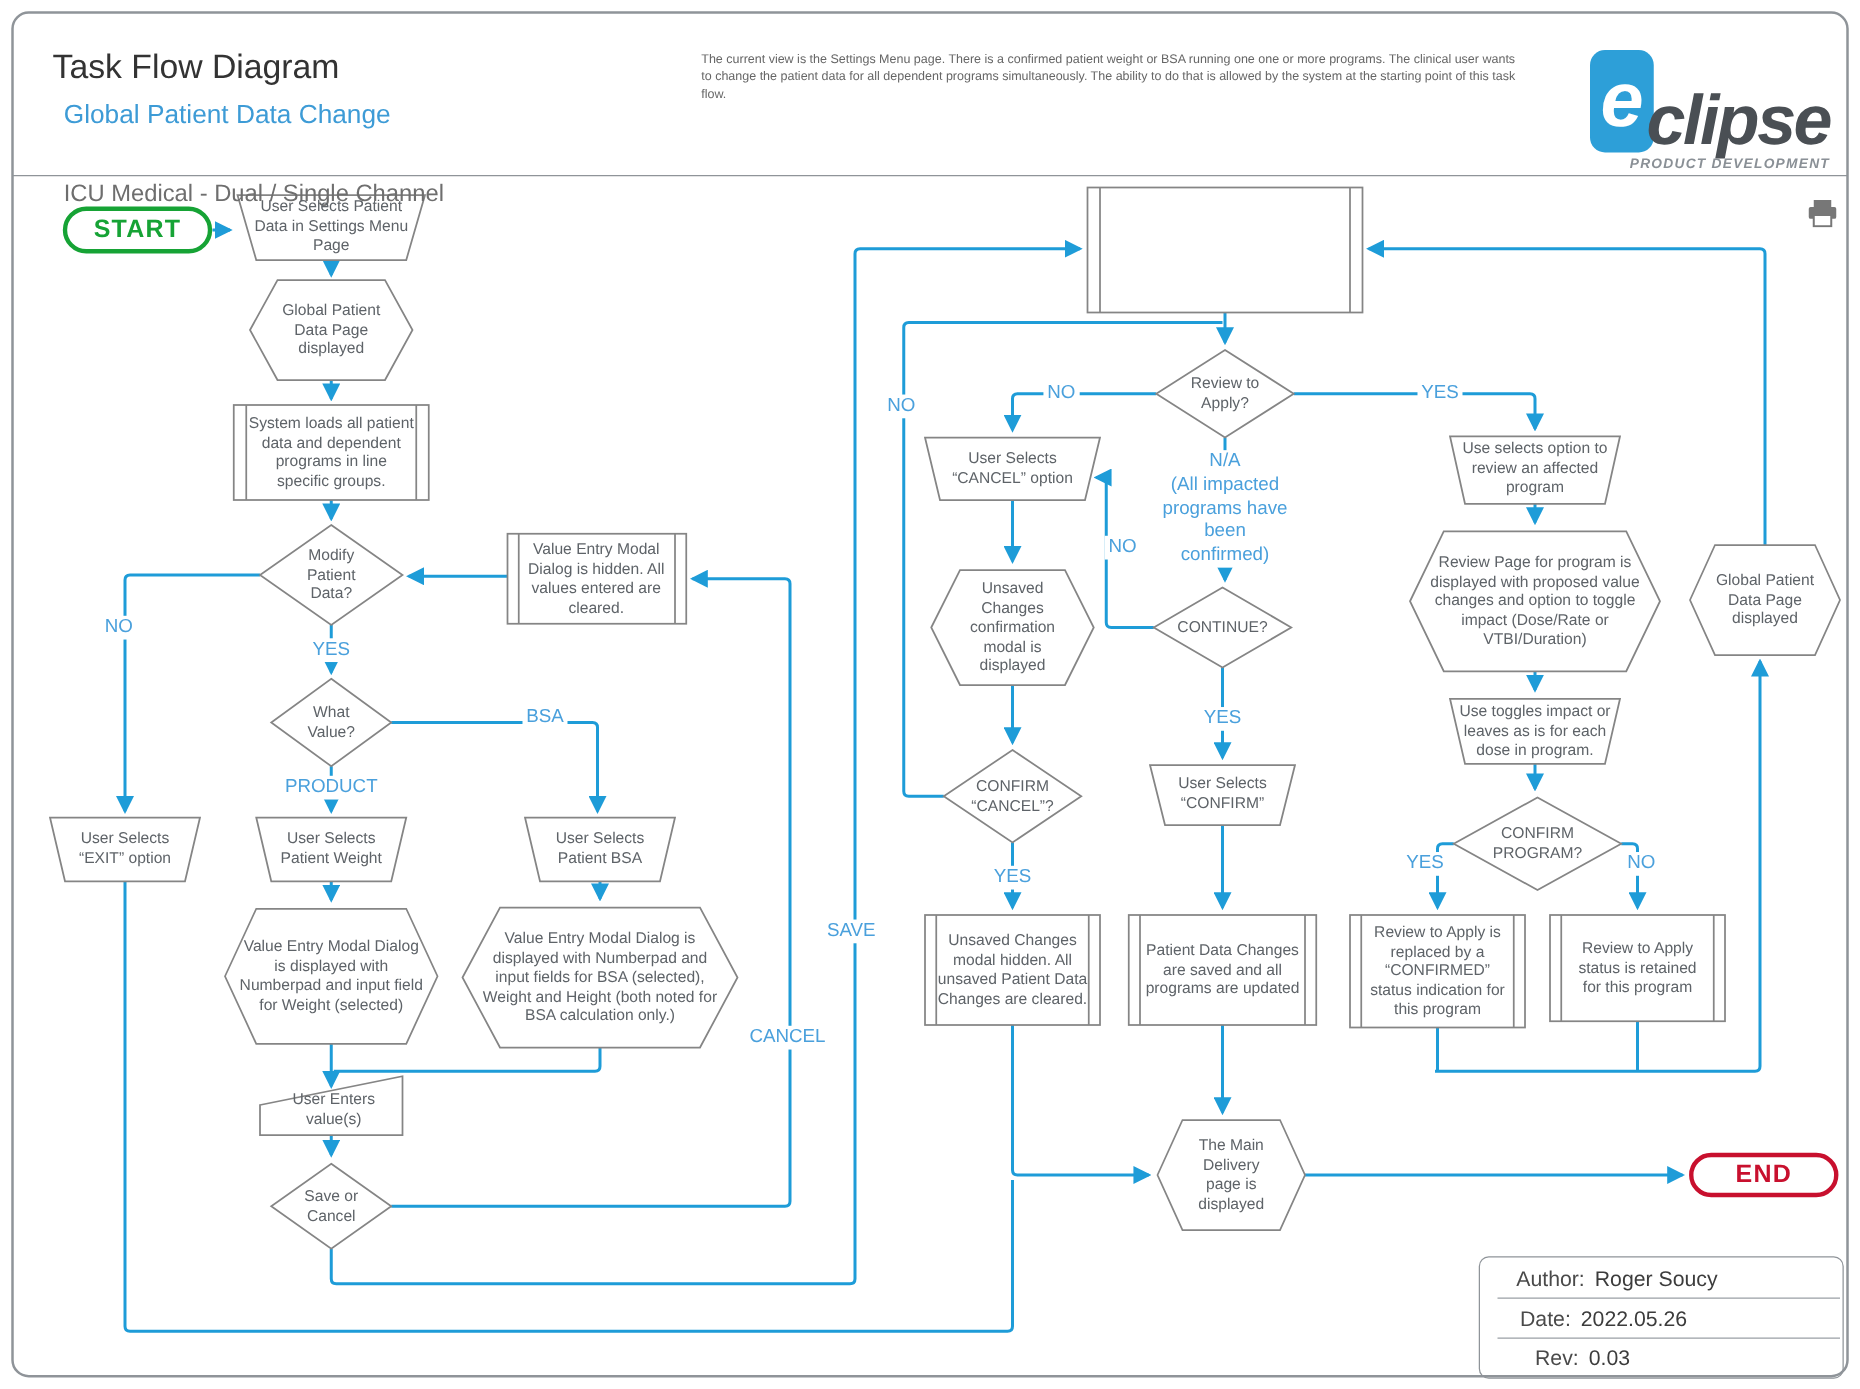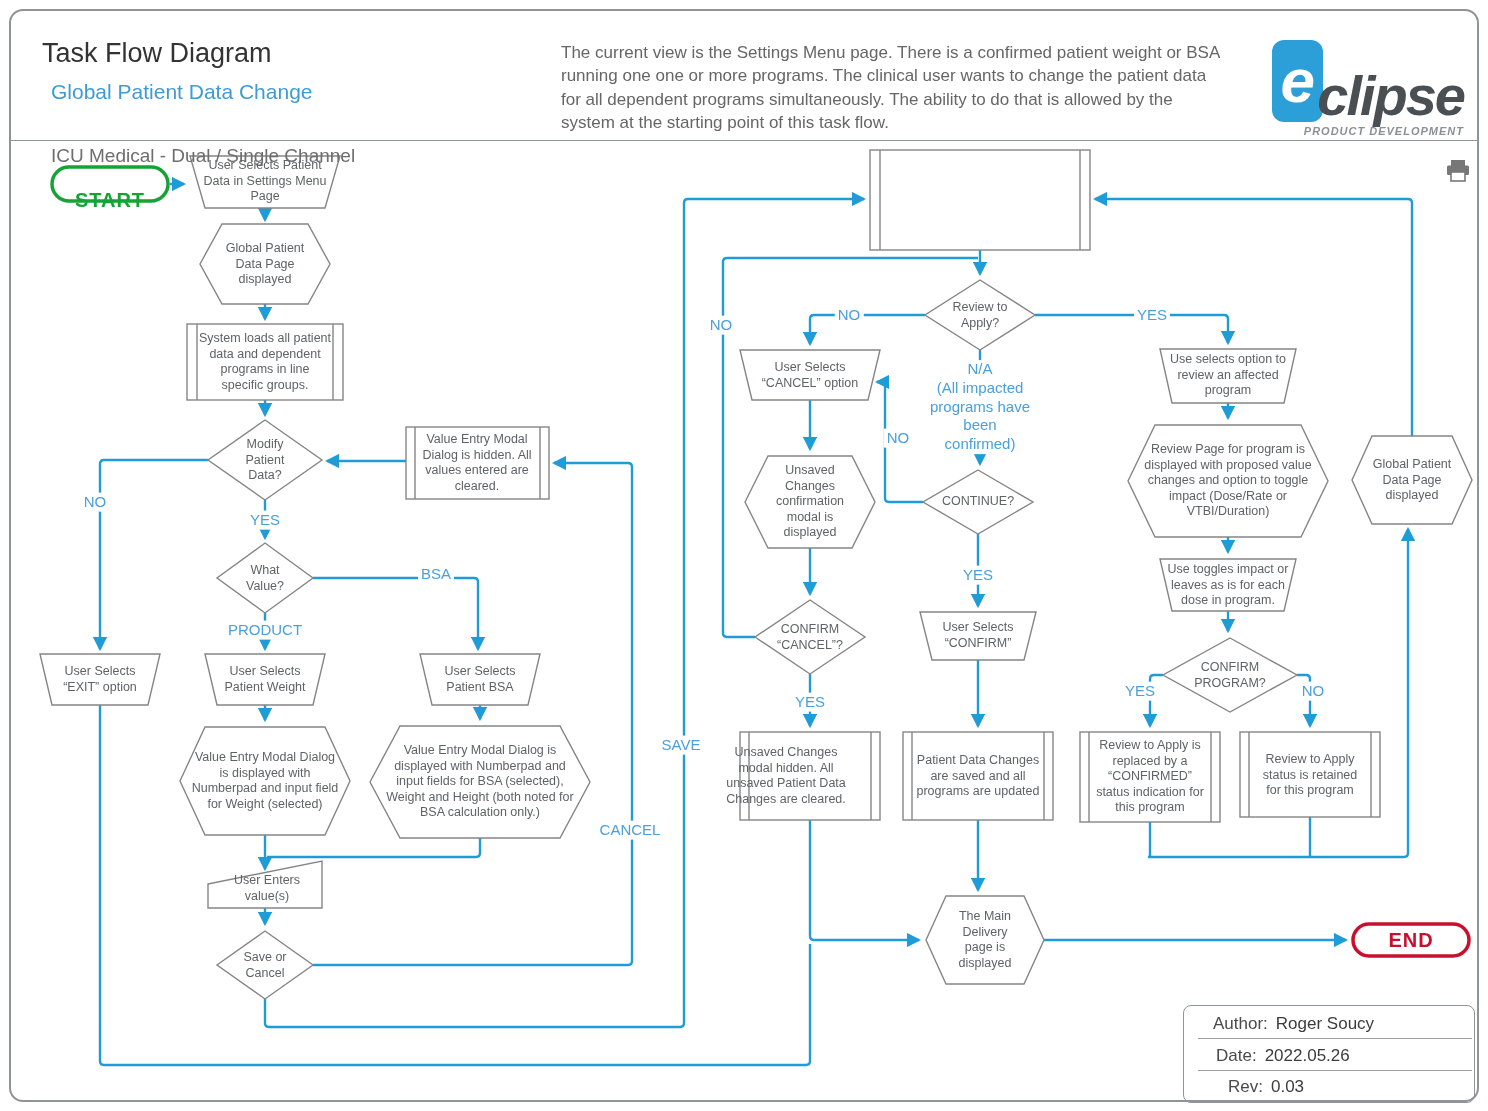--- a/index.html
+++ b/index.html
@@ -3,21 +3,21 @@
 <meta charset="utf-8">
 <style>
   html,body{margin:0;padding:0;background:#fff;}
   .stage{position:relative;width:1488px;height:1111px;background:#fff;overflow:hidden;
          font-family:"Liberation Sans","DejaVu Sans",sans-serif;border-radius:28px;}
   .frame{position:absolute;left:9px;top:9px;right:9px;bottom:9px;border:2px solid #8f9499;border-radius:14px;z-index:0;}
   .hdr-divider{position:absolute;left:10px;right:10px;top:140px;border-top:1.5px solid #8f9499;z-index:1;}
   .title{position:absolute;left:42px;top:38px;font-size:27px;color:#333;font-weight:500;z-index:2;}
   .subtitle{position:absolute;left:51px;top:80px;font-size:21px;color:#3d9bd6;z-index:2;}
   .subsub{position:absolute;left:51px;top:115px;font-size:19px;color:#6e6e6e;z-index:2;margin-top:30px;}
-  .desc{position:absolute;left:561px;top:41px;width:660px;font-size:17px;line-height:1.38;color:#666;z-index:2;}
+  .desc{position:absolute;left:561px;top:41px;width:660px;font-size:10px;line-height:1.38;color:#666;z-index:2;}
   .logo{position:absolute;left:1272px;top:40px;width:192px;z-index:2;}
   .logo-row{display:flex;align-items:flex-end;}
   .logo-e{width:66px;height:82px;background:#2d9fd8;border-radius:12px;display:flex;align-items:center;justify-content:center;
           color:#fff;font-size:62px;font-weight:bold;font-style:italic;line-height:1;}
   .logo-word{color:#4a4f54;font-size:56px;font-weight:bold;font-style:italic;letter-spacing:-2px;margin-left:-6px;line-height:0.92;}
   .logo-tag{color:#8a9096;font-size:11px;font-style:italic;font-weight:bold;letter-spacing:1px;text-align:right;margin-top:3px;}
   .print-btn{position:absolute;left:1446px;top:160px;z-index:3;cursor:pointer;}
   svg.wires{position:absolute;left:0;top:0;z-index:1;}
   .ntext{position:absolute;transform:translate(-50%,-50%);text-align:center;color:#5e6368;font-size:12.5px;
          line-height:1.24;white-space:pre-line;z-index:3;}
@@ -166,39 +166,39 @@
         <rect x="1240" y="732" width="140" height="85"></rect>
           <line x1="1249" y1="732" x2="1249" y2="817"></line>
           <line x1="1371" y1="732" x2="1371" y2="817"></line>
       </g>
       <polygon points="1352,480 1372,436 1452,436 1472,480 1452,524 1372,524"></polygon>
       <polygon points="926,940 946,896 1024,896 1044,940 1024,984 946,984"></polygon>
       <rect x="1353" y="924" width="116" height="32" rx="16" stroke="#c8102e" stroke-width="3.5"></rect>
     </g>
   </svg>
 
-  <div class="ntext term t-start" style="left:110px;top:200px;width:110px">START</div>
+  <div class="ntext term t-start" style="left:110px;top:184px;width:110px">START</div>
   <div class="ntext" style="left:265px;top:181px;width:140px">User Selects Patient Data in Settings Menu Page</div>
   <div class="ntext" style="left:265px;top:264px;width:96px">Global Patient Data Page displayed</div>
   <div class="ntext" style="left:265px;top:362px;width:132px">System loads all patient data and dependent programs in line specific groups.</div>
   <div class="ntext" style="left:265px;top:460px;width:64px">Modify Patient Data?</div>
   <div class="ntext" style="left:477px;top:463px;width:120px">Value Entry Modal Dialog is hidden. All values entered are cleared.</div>
   <div class="ntext" style="left:265px;top:578px;width:58px">What Value?</div>
   <div class="ntext" style="left:100px;top:679px;width:104px">User Selects “EXIT” option</div>
   <div class="ntext" style="left:265px;top:679px;width:104px">User Selects Patient Weight</div>
   <div class="ntext" style="left:480px;top:679px;width:104px">User Selects Patient BSA</div>
   <div class="ntext" style="left:265px;top:781px;width:150px">Value Entry Modal Dialog is displayed with Numberpad and input field for Weight (selected)</div>
   <div class="ntext" style="left:480px;top:782px;width:196px">Value Entry Modal Dialog is displayed with Numberpad and input fields for BSA (selected), Weight and Height (both noted for BSA calculation only.)</div>
   <div class="ntext" style="left:267px;top:888px;width:110px">User Enters value(s)</div>
   <div class="ntext" style="left:265px;top:965px;width:62px">Save or Cancel</div>
   <div class="ntext" style="left:980px;top:315px;width:60px">Review to Apply?</div>
   <div class="ntext" style="left:810px;top:375px;width:126px">User Selects “CANCEL” option</div>
   <div class="ntext" style="left:810px;top:502px;width:94px">Unsaved Changes confirmation modal is displayed</div>
   <div class="ntext" style="left:810px;top:637px;width:92px">CONFIRM “CANCEL”?</div>
-  <div class="ntext" style="left:786px;top:776px;width:130px">Unsaved Changes modal hidden. All unsaved Patient Data Changes are cleared.</div>
+  <div class="ntext" style="left:810px;top:776px;width:130px">Unsaved Changes modal hidden. All unsaved Patient Data Changes are cleared.</div>
   <div class="ntext" style="left:978px;top:502px;width:94px">CONTINUE?</div>
   <div class="ntext" style="left:978px;top:635px;width:100px">User Selects “CONFIRM”</div>
   <div class="ntext" style="left:978px;top:776px;width:128px">Patient Data Changes are saved and all programs are updated</div>
   <div class="ntext" style="left:1228px;top:375px;width:122px">Use selects option to review an affected program</div>
   <div class="ntext" style="left:1228px;top:481px;width:178px">Review Page for program is displayed with proposed value changes and option to toggle impact (Dose/Rate or VTBI/Duration)</div>
   <div class="ntext" style="left:1228px;top:585px;width:126px">Use toggles impact or leaves as is for each dose in program.</div>
   <div class="ntext" style="left:1230px;top:675px;width:104px">CONFIRM PROGRAM?</div>
   <div class="ntext" style="left:1150px;top:777px;width:116px">Review to Apply is replaced by a “CONFIRMED” status indication for this program</div>
   <div class="ntext" style="left:1310px;top:775px;width:112px">Review to Apply status is retained for this program</div>
   <div class="ntext" style="left:1412px;top:480px;width:88px">Global Patient Data Page displayed</div>

